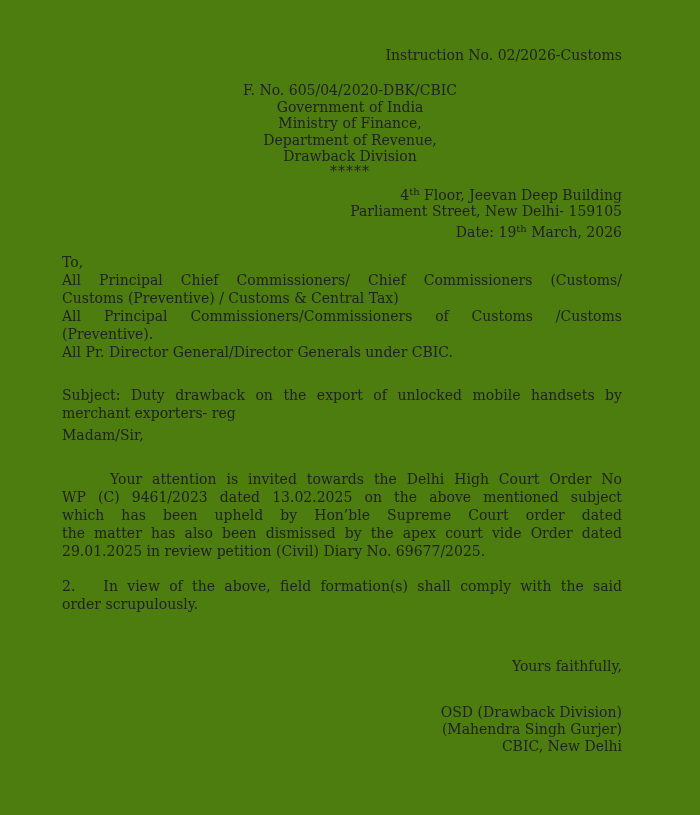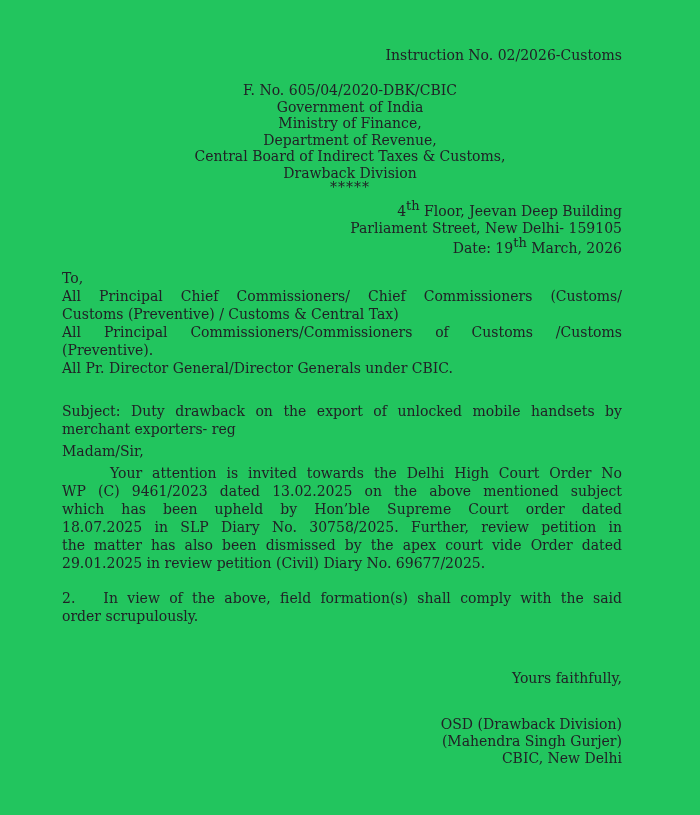--- a/index.html
+++ b/index.html
@@ -4,21 +4,21 @@
 <style>
   html, body {
     margin: 0;
     padding: 0;
     background: #ffffff;
   }
   .page {
     position: relative;
     width: 700px;
     height: 815px;
-    background: #22c55e;
+    background: #4d7c0f;
     color: #212126;
     font-family: "DejaVu Serif", "Liberation Serif", serif;
     font-size: 14px;
     line-height: 18px;
     box-sizing: border-box;
     padding-top: 46px;
     overflow: hidden;
   }
   .content {
     margin-left: 62px;
@@ -45,29 +45,29 @@
   }
   .addr {
     margin-top: 10px;
     line-height: 16.5px;
   }
   .date-line { margin-top: 3px; }
   .to-line { margin-top: 12px; }
   .recipients { }
   .subject { margin-top: 25px; }
   .salutation { margin-top: 4px; }
-  .para1 { margin-top: 4px; }
+  .para1 { margin-top: 26px; }
   .para2 { margin-top: 17px; }
   .closing { margin-top: 44px; }
   .signature {
     margin-top: 29px;
     line-height: 17px;
   }
   sup {
-    font-size: 13px;
+    font-size: 10px;
     line-height: 0;
     position: relative;
     top: -0.45em;
     vertical-align: baseline;
   }
   .tab {
     display: inline-block;
     width: 28px;
   }
 </style>
@@ -77,21 +77,20 @@
 <div class="page">
   <div class="content">
 
     <div class="right">Instruction No. 02/2026-Customs</div>
 
     <div class="letterhead">
       <div>F. No. 605/04/2020-DBK/CBIC</div>
       <div>Government of India</div>
       <div>Ministry of Finance,</div>
       <div>Department of Revenue,</div>
-      <div>Central Board of Indirect Taxes &amp; Customs,</div>
       <div>Drawback Division</div>
       <div class="stars">*****</div>
     </div>
 
     <div class="addr right">
       <div><span>4</span><sup>th</sup><span> Floor, Jeevan Deep Building</span></div>
       <div>Parliament Street, New Delhi- 159105</div>
     </div>
 
     <div class="date-line right"><span>Date: 19</span><sup>th</sup><span> March, 2026</span></div>
@@ -110,21 +109,20 @@
       <div class="jl">Subject: Duty drawback on the export of unlocked mobile handsets by</div>
       <div>merchant exporters- reg</div>
     </div>
 
     <div class="salutation">Madam/Sir,</div>
 
     <div class="para1">
       <div class="jl ind">Your attention is invited towards the Delhi High Court Order No</div>
       <div class="jl">WP (C) 9461/2023 dated 13.02.2025 on the above mentioned subject</div>
       <div class="jl">which has been upheld by Hon’ble Supreme Court order dated</div>
-      <div class="jl">18.07.2025 in SLP Diary No. 30758/2025. Further, review petition in</div>
       <div class="jl">the matter has also been dismissed by the apex court vide Order dated</div>
       <div>29.01.2025 in review petition (Civil) Diary No. 69677/2025.</div>
     </div>
 
     <div class="para2">
       <div class="jl"><span>2.</span><span class="tab"></span><span>In view of the above, field formation(s) shall comply with the said</span></div>
       <div>order scrupulously.</div>
     </div>
 
     <div class="closing right">Yours faithfully,</div>

